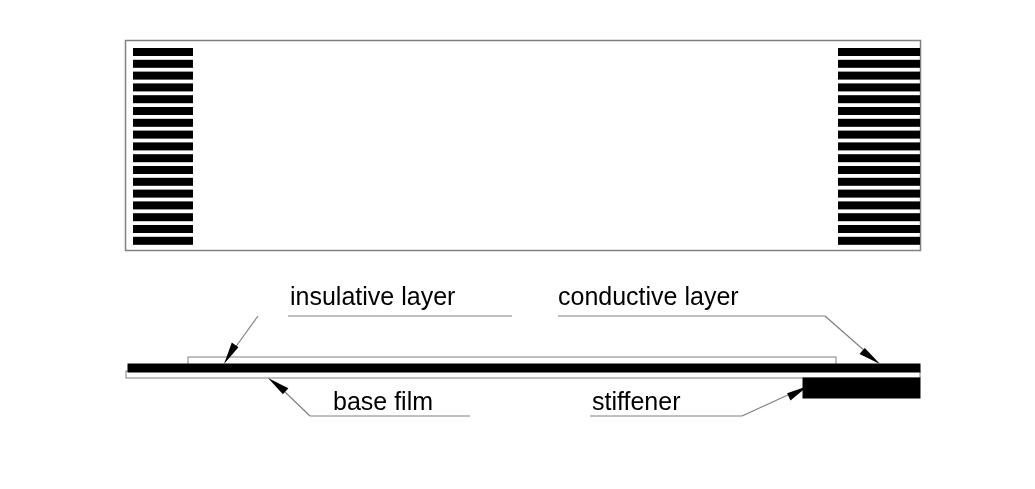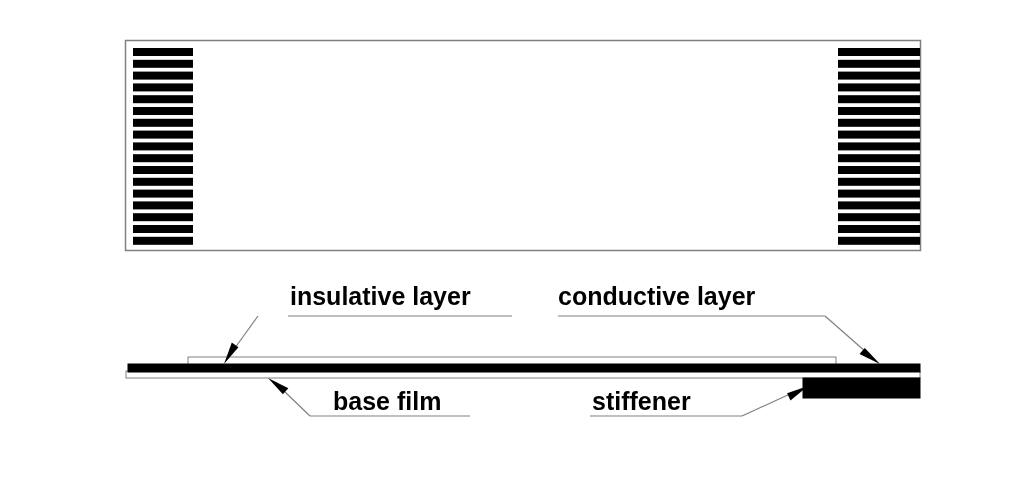--- a/index.html
+++ b/index.html
@@ -1,18 +1,18 @@
 <!DOCTYPE html>
 <html><head>
 <meta charset="utf-8">
 <style>
   html,body{margin:0;padding:0;background:#ffffff;}
   body{width:1035px;height:489px;position:relative;overflow:hidden;
        font-family:"Liberation Sans",sans-serif;color:#000;}
-  #stage{position:absolute;left:0;top:0;width:1021px;height:489px;font-weight:bold;}
+  #stage{position:absolute;left:0;top:0;width:1021px;height:489px;}
   svg{display:block;}
   .lbl{font-family:"Liberation Sans",sans-serif;font-size:25px;fill:#000;
        dominant-baseline:alphabetic;}
 </style>
 </head>
 <body>
 
 <div id="stage">
   <svg id="figsvg" width="1035" height="489" viewBox="0 0 1035 489" xmlns="http://www.w3.org/2000/svg">
     <rect x="0" y="0" width="1035" height="489" fill="#ffffff"></rect>

